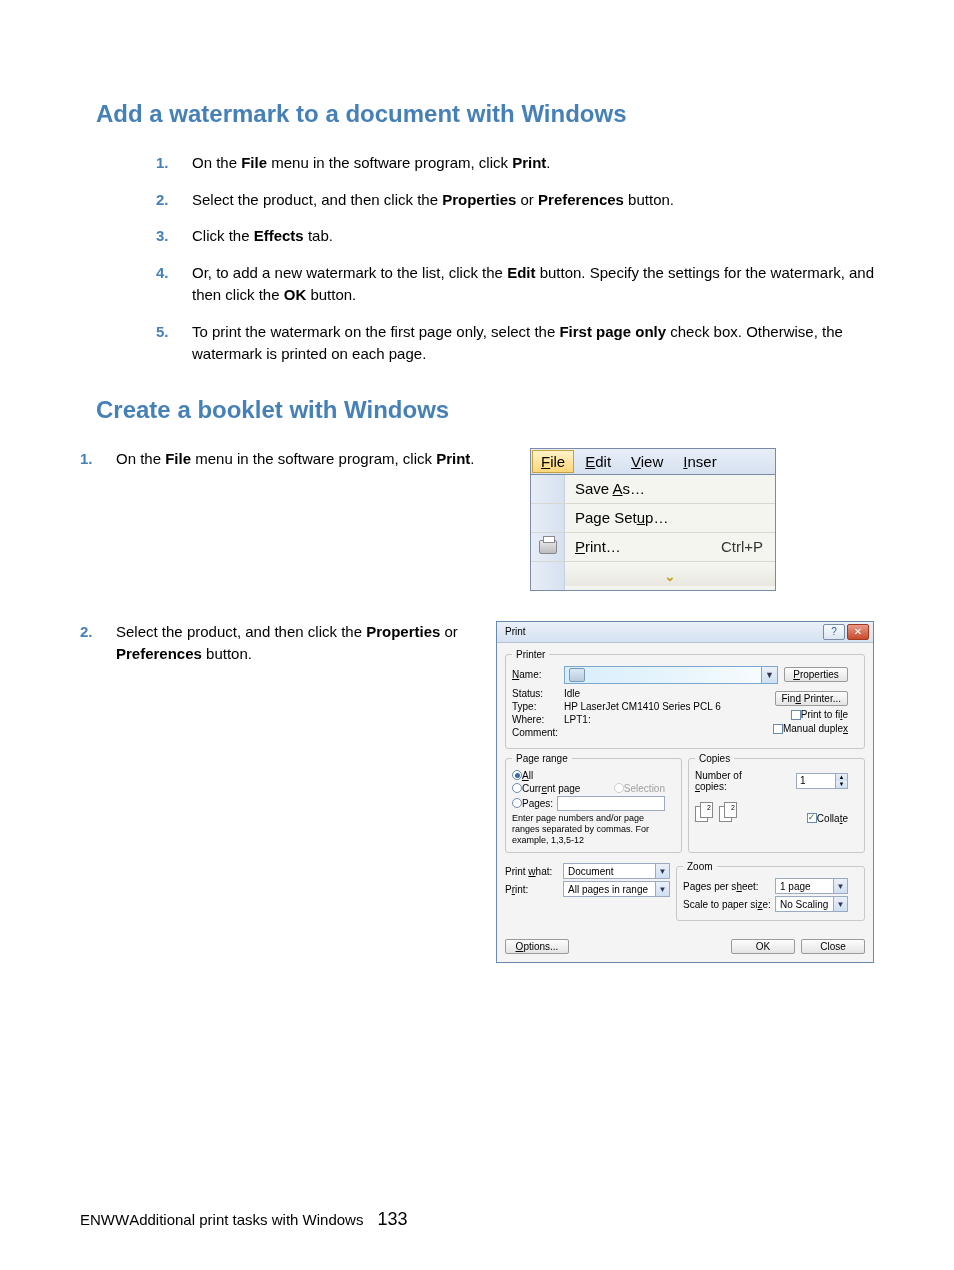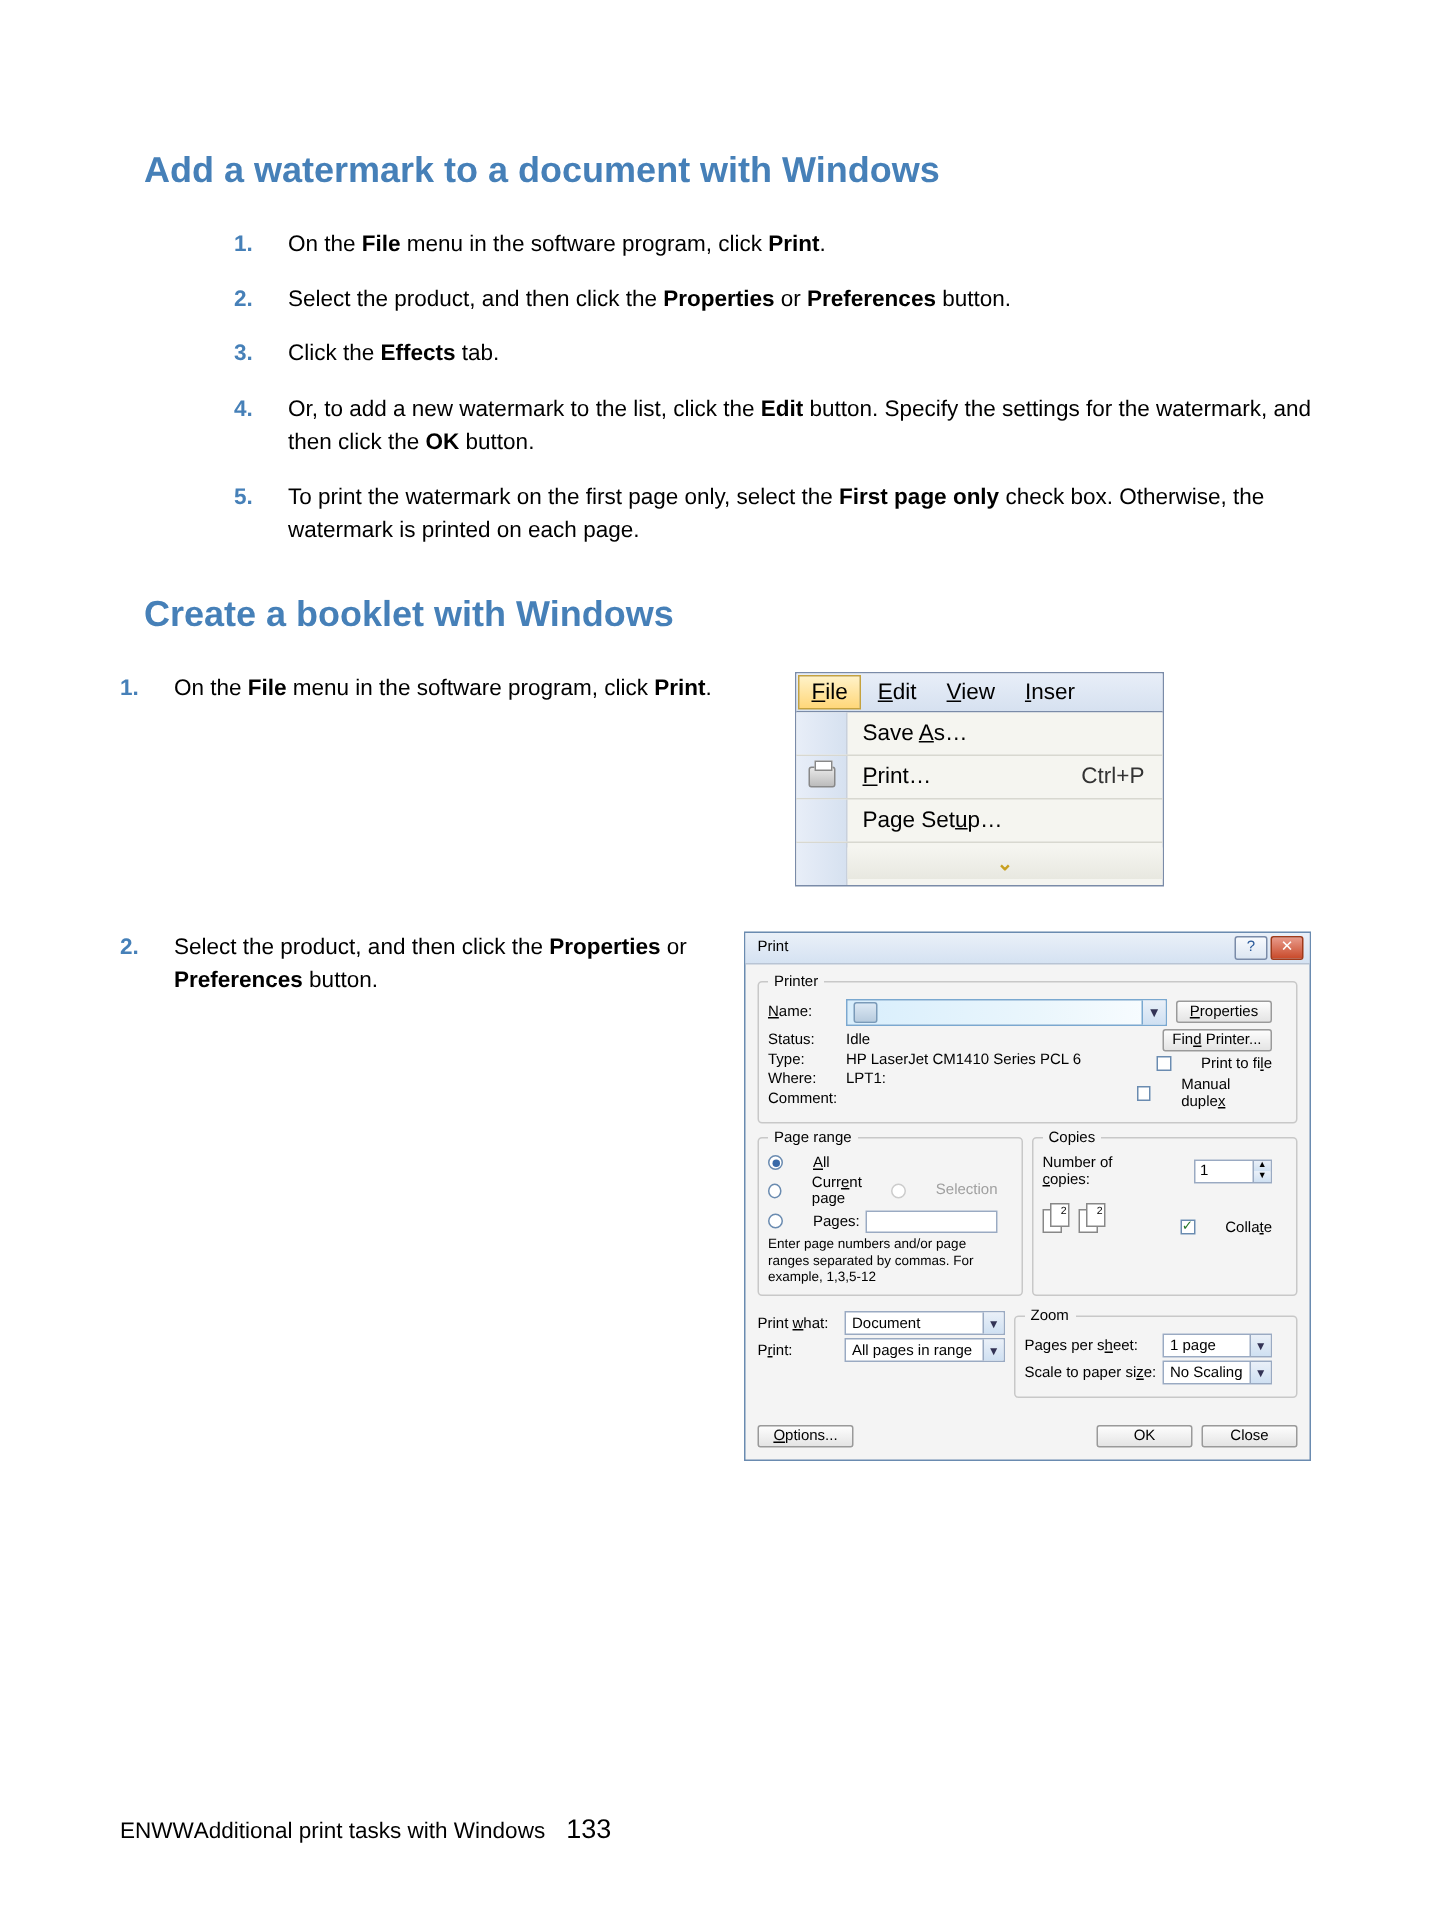--- a/index.html
+++ b/index.html
@@ -202,21 +202,21 @@
     width: 16px; height: 100%;
     background: linear-gradient(#eaf0f8,#cfe0f2);
     border-left: 1px solid #7aa8d0;
     display:flex; align-items:center; justify-content:center;
     font-size: 9px; color:#335;
     margin-left: auto;
   }
   .cols2 { display: flex; gap: 6px; }
   .cols2 > * { flex: 1; }
   .radio, .check {
-    display: inline-flex; align-items: center; gap: 20px;
+    display: inline-flex; align-items: center; gap: 0;
   }
   .radio .r {
     width: 10px; height: 10px; border: 1px solid #6a8bb0; border-radius: 50%; display:inline-block; position:relative; background:#fff;
   }
   .radio.sel .r::after { content:""; width:5px; height:5px; background:#3a6aa8; border-radius:50%; position:absolute; top:2px; left:2px; }
   .check .c {
     width: 10px; height: 10px; border: 1px solid #6a8bb0; display:inline-block; position:relative; background:#fff;
   }
   .check.sel .c::after { content:"✓"; font-size:9px; color:#2a7a2a; position:absolute; top:-2px; left:0; }
   .disabled { color: #a0a0a0; }
@@ -315,29 +315,29 @@
           <div class="mitem"><span class="u">E</span>dit</div>
           <div class="mitem"><span class="u">V</span>iew</div>
           <div class="mitem"><span class="u">I</span>nser</div>
         </div>
         <div class="menu-dropdown">
           <div class="menu-row">
             <div class="menu-icon-col"></div>
             <div class="menu-label">Save <span class="u">A</span>s…</div>
           </div>
           <div class="menu-row">
+            <div class="menu-icon-col"></div>
+            <div class="menu-label">Page Set<span class="u">u</span>p…</div>
+          </div>
+          <div class="menu-row">
             <div class="menu-icon-col">
                 <div class="printer-icon"></div>
               </div>
             <div class="menu-label"><span class="u">P</span>rint…</div>
             <div class="menu-short">Ctrl+P</div>
-          </div>
-          <div class="menu-row">
-            <div class="menu-icon-col"></div>
-            <div class="menu-label">Page Set<span class="u">u</span>p…</div>
           </div>
           <div class="menu-row">
             <div class="menu-icon-col"></div>
             <div class="expand-row" style="flex:1"><span style="color:#c8a020; font-size:13px; font-weight:bold;">⌄</span></div>
           </div>
         </div>
       </div>
     </div>
   </div>
 

